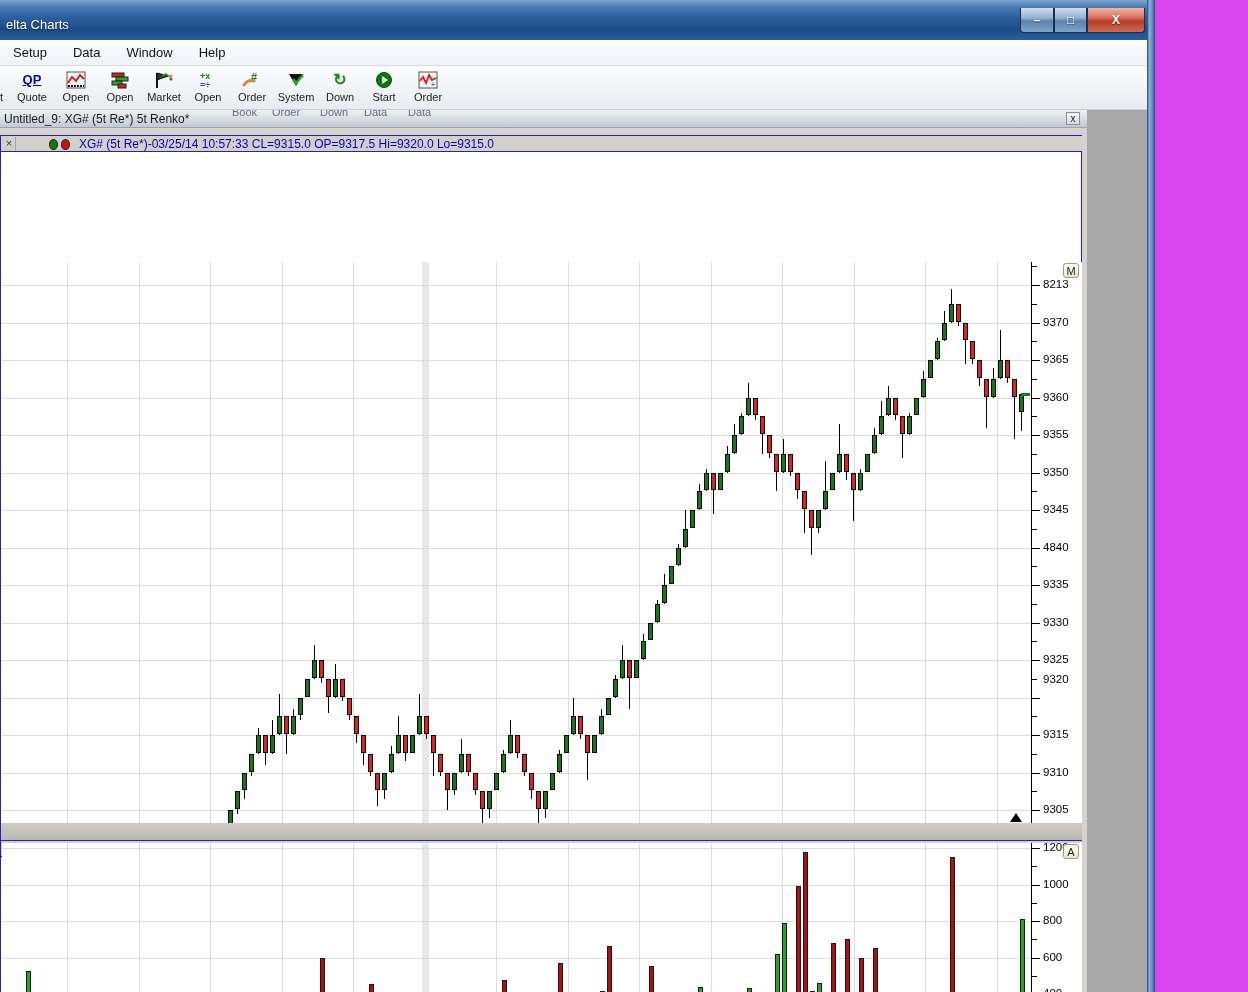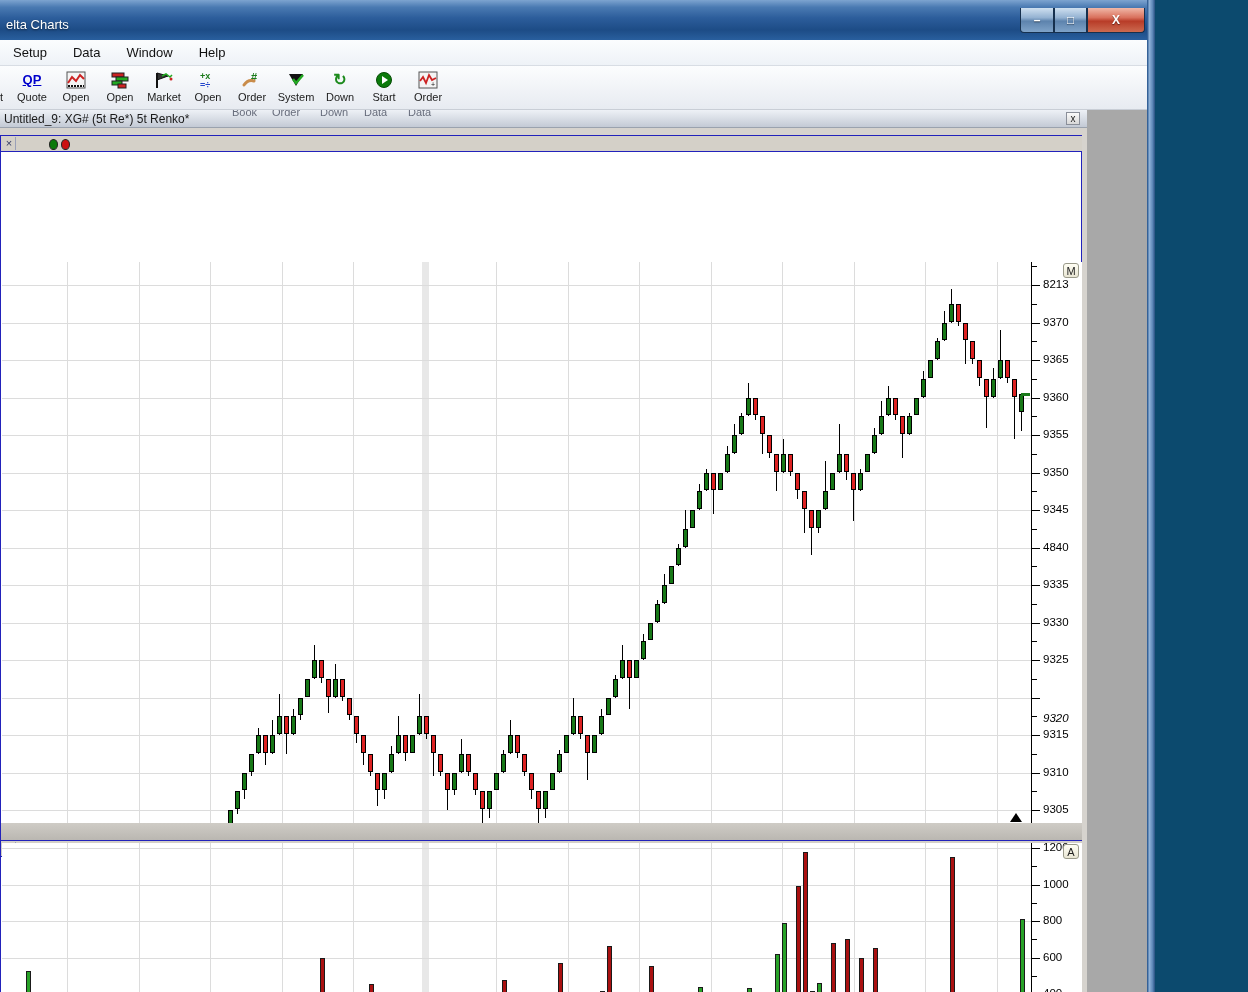--- a/index.html
+++ b/index.html
@@ -1,17 +1,17 @@
 <!DOCTYPE html>
 <html><head>
 <meta charset="utf-8">
 <style>
   * { margin:0; padding:0; box-sizing:border-box; }
   html,body { width:1248px; height:992px; background:#ffffff; font-family:"Liberation Sans", sans-serif; overflow:hidden; }
-  #stage { position:relative; width:1248px; height:992px; background:#0c4a6e; }
+  #stage { position:relative; width:1248px; height:992px; background:#d946ef; }
 
   
   .app-window { position:absolute; left:0; top:0; width:1155px; height:992px; }
   .titlebar { position:absolute; left:0; top:0; width:1155px; height:40px;
     background:linear-gradient(#7da4d0 0%, #4a7ab2 18%, #2c5d9b 45%, #1d4c86 75%, #295f9e 100%); }
   .title-text { position:absolute; left:6px; top:17px; color:#fff; font-size:13px; text-shadow:0 1px 2px rgba(0,0,0,.55); }
   .capbtns { position:absolute; top:8px; left:1020px; height:25px; display:flex; }
   .capbtn { height:25px; border:1px solid #16304e; border-top:none; display:flex; align-items:center; justify-content:center;
     color:#fff; font-size:12px; font-weight:bold; text-shadow:0 1px 1px rgba(0,0,0,.5);
     background:linear-gradient(#cfe0f0 0%, #94b2d2 40%, #5d83ad 55%, #7fa3c8 100%); }
@@ -209,20 +209,21 @@
           <span class="ghost-label" style="left:408px">Data</span>
           <span class="child-close"><span>x</span></span>
         </div>
 
         <div class="chart-frame">
 
           <div class="pane-header" style="top:0">
             <span class="pane-close"><span>×</span></span>
             <span class="dot" style="left:48px; background:#0b7a0b;"></span>
             <span class="dot" style="left:60px; background:#cc1111;"></span>
+            <span class="hdr-text" style="left:78px">XG# (5t Re*)-03/25/14 10:57:33 CL=9315.0 OP=9317.5 Hi=9320.0 Lo=9315.0</span>
           </div>
 
           <div class="price-pane" id="pricePane">
               <div class="gridv" style="left: 65px; height: 100%;"></div>
               <div class="gridv" style="left: 136.5px; height: 100%;"></div>
               <div class="gridv" style="left: 208px; height: 100%;"></div>
               <div class="gridv" style="left: 279.5px; height: 100%;"></div>
               <div class="gridv" style="left: 351px; height: 100%;"></div>
               <div class="gridv thick" style="left: 419.5px; height: 100%;"></div>
               <div class="gridv" style="left: 494px; height: 100%;"></div>
@@ -468,21 +469,21 @@
               <div class="tick" style="top: 548px; width: 8px;"></div>
               <div class="tick-label" style="top: 541px;">9305</div>
               <div class="tick" style="top: 529.3px; width: 5px;"></div>
               <div class="tick" style="top: 510.5px; width: 8px;"></div>
               <div class="tick-label" style="top: 503.5px;">9310</div>
               <div class="tick" style="top: 491.8px; width: 5px;"></div>
               <div class="tick" style="top: 473px; width: 8px;"></div>
               <div class="tick-label" style="top: 466px;">9315</div>
               <div class="tick" style="top: 454.3px; width: 5px;"></div>
               <div class="tick" style="top: 435.5px; width: 8px;"></div>
-              <div class="tick-label" style="top: 450px; font-style: italic;">9320</div>
+              <div class="tick-label" style="top: 411px;">9320</div>
               <div class="tick" style="top: 416.8px; width: 5px;"></div>
               <div class="tick" style="top: 398px; width: 8px;"></div>
               <div class="tick-label" style="top: 391px;">9325</div>
               <div class="tick" style="top: 379.3px; width: 5px;"></div>
               <div class="tick" style="top: 360.5px; width: 8px;"></div>
               <div class="tick-label" style="top: 353.5px;">9330</div>
               <div class="tick" style="top: 341.8px; width: 5px;"></div>
               <div class="tick" style="top: 323px; width: 8px;"></div>
               <div class="tick-label" style="top: 316px;">9335</div>
               <div class="tick" style="top: 304.3px; width: 5px;"></div>

